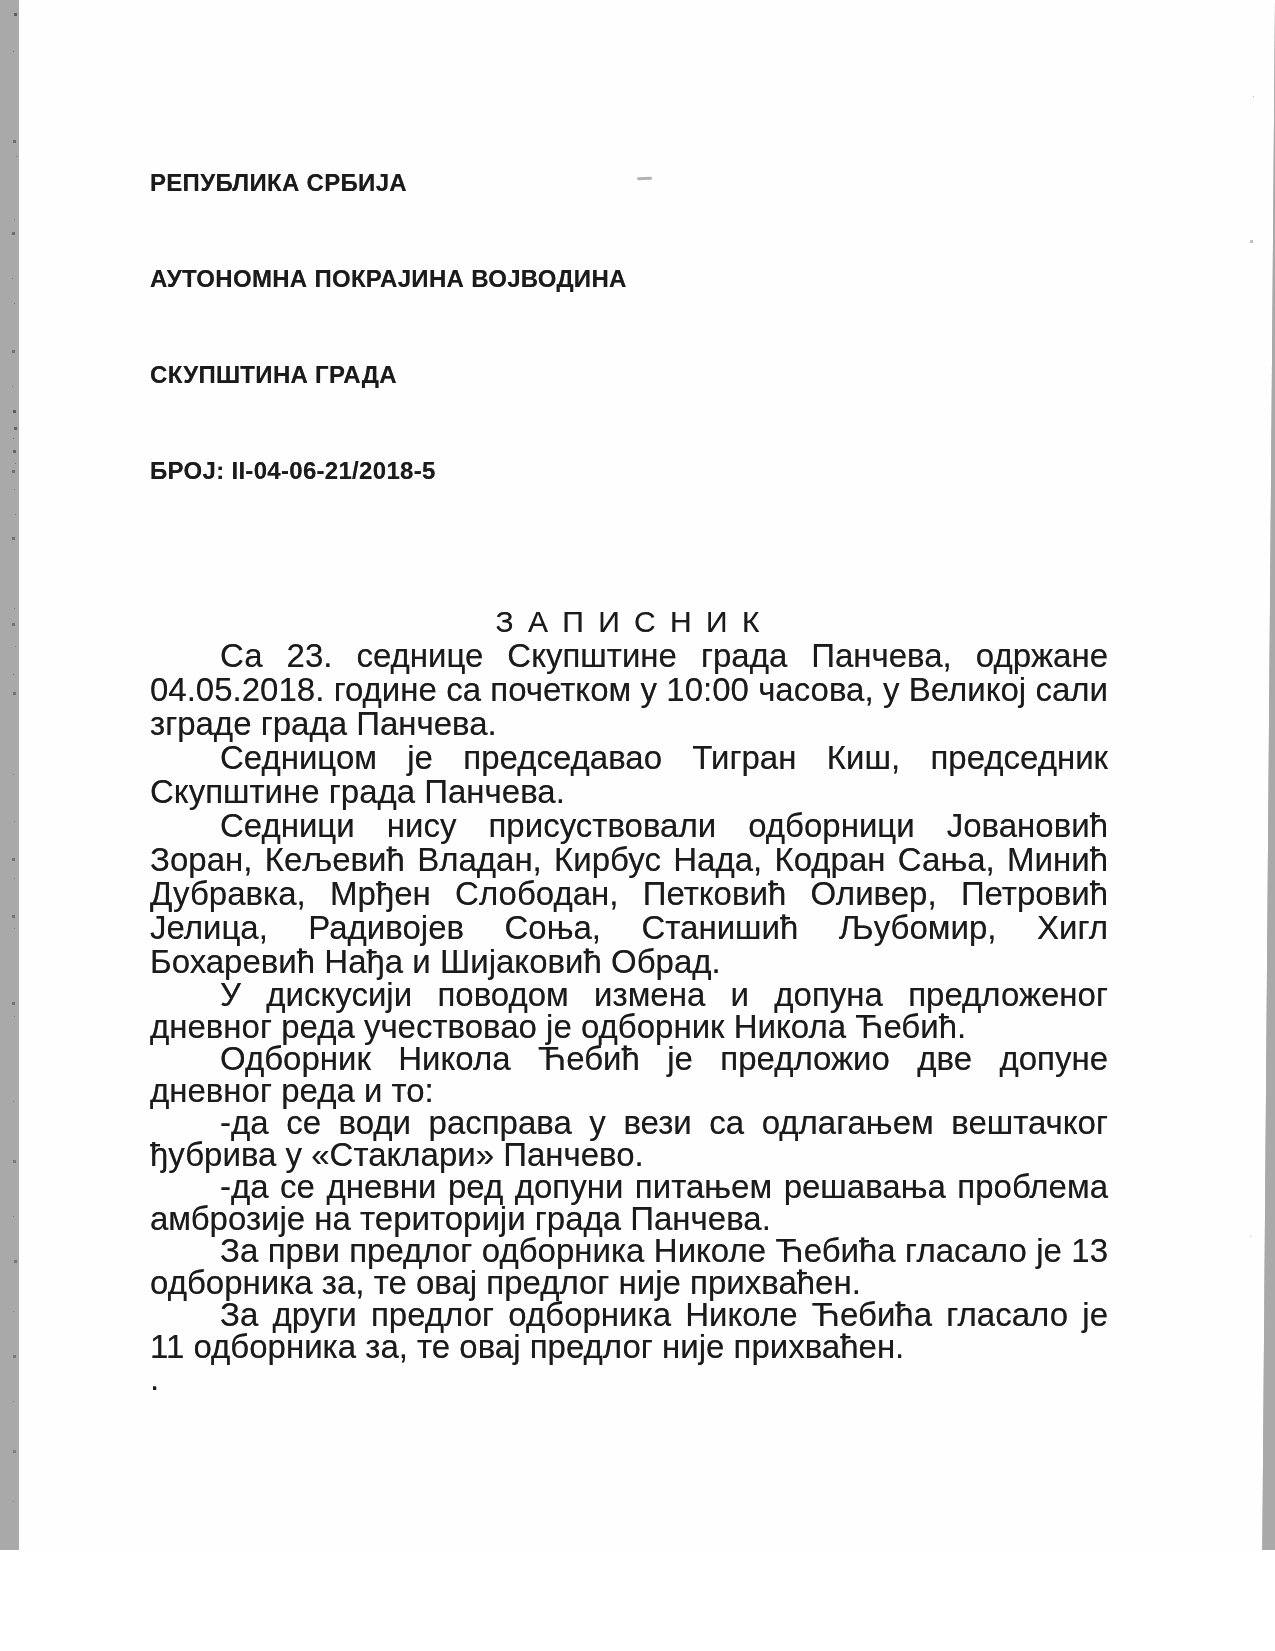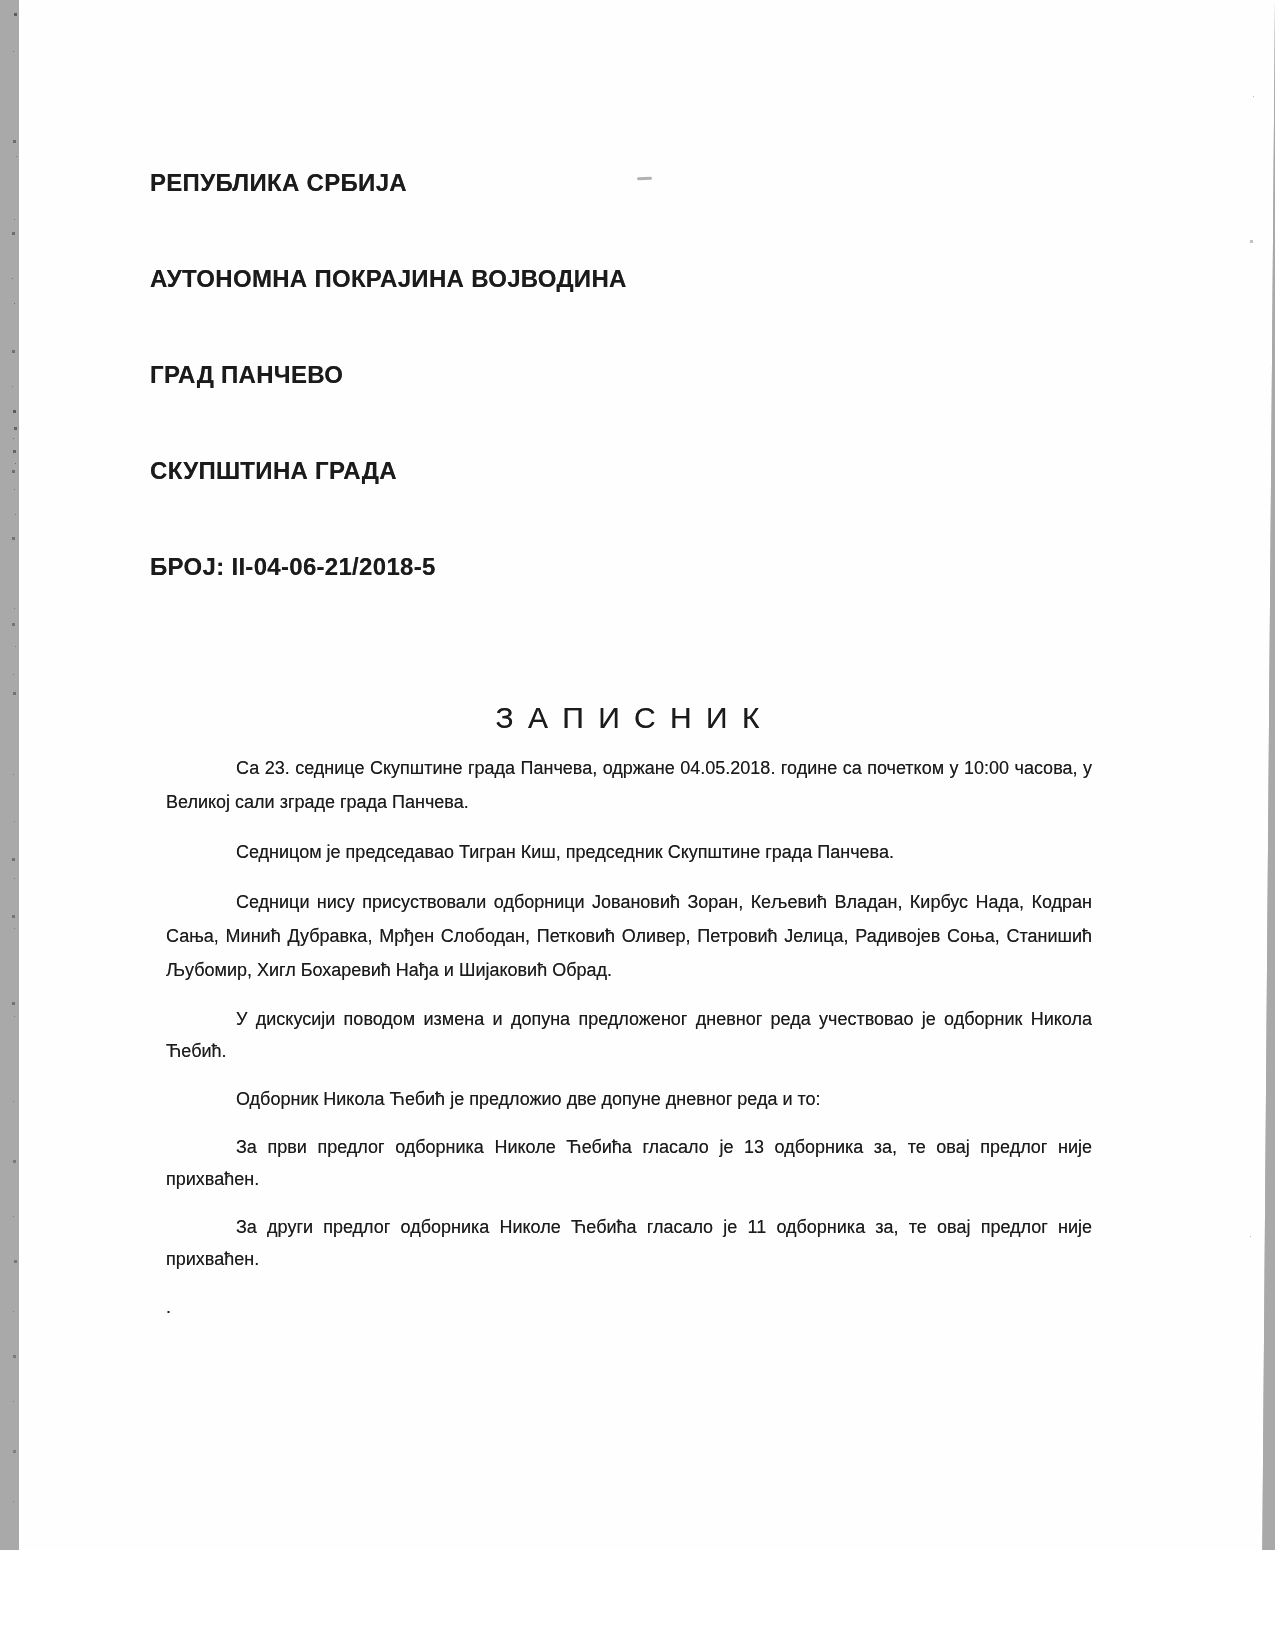--- a/index.html
+++ b/index.html
@@ -52,54 +52,55 @@
   
   .content{
     position:absolute;left:150px;top:103px;width:958px;
     text-shadow:0 0 0.45px rgba(10,10,10,.6);
   }
   .letterhead{font-weight:bold;font-size:24px;line-height:32px;letter-spacing:.3px;white-space:pre;}
   .doc-title{
     margin-top:54px;text-align:center;font-size:30px;line-height:34px;
     letter-spacing:3px;white-space:pre;font-weight:500;
   }
-  .body-text p{margin:16px;font-size:18px;text-align:justify;line-height:34px;}
+  .body-text p{margin:0;font-size:33px;text-align:justify;line-height:34px;}
   .body-text p.lh32{line-height:32px;}
   .ind{text-indent:70px;}
   .mt50{margin-top:50px;} .mt24{margin-top:24px;} .mt6{margin-top:6px;}
   .lone-dot{text-align:left;line-height:32px;}
 </style>
 </head>
 <body>
 
 <div class="page">
 
   <div class="scan-strip-left"></div>
   <div class="scan-strip-right"></div>
   <div class="speck-field"></div>
   <div class="artifact-dash"></div>
 
   <div class="content">
 
     <div class="letterhead">
       <div>РЕПУБЛИКА СРБИЈА</div>
       <div>АУТОНОМНА ПОКРАЈИНА ВОЈВОДИНА</div>
-      <div>ГРАД ПАНЧЕВО</div>
       <div>СКУПШТИНА ГРАДА</div>
       <div>БРОЈ: II-04-06-21/2018-5</div>
     </div>
 
     <div class="doc-title">З А П И С Н И К</div>
 
     <div class="body-text">
       <p class="ind mt50">Са 23. седнице Скупштине града Панчева, одржане 04.05.2018. године са почетком у 10:00 часова, у Великој сали зграде града Панчева.</p>
       <p class="ind">Седницом је председавао Тигран Киш, председник Скупштине града Панчева.</p>
       <p class="ind">Седници нису присуствовали одборници Јовановић Зоран, Кељевић Владан, Кирбус Нада, Кодран Сања, Минић Дубравка, Мрђен Слободан, Петковић Оливер, Петровић Јелица, Радивојев Соња, Станишић Љубомир, Хигл Бохаревић Нађа и Шијаковић Обрад.</p>
       <p class="ind lh32 mt24">У дискусији поводом измена и допуна предложеног дневног реда учествовао је одборник Никола Ћебић.</p>
       <p class="ind lh32 mt24">Одборник Никола Ћебић је предложио две допуне дневног реда и то:</p>
+      <p class="ind lh32 mt24">-да се води расправа у вези са одлагањем вештачког ђубрива у «Стаклари» Панчево.</p>
+      <p class="ind lh32">-да се дневни ред допуни питањем решавања проблема амброзије на територији града Панчева.</p>
       <p class="ind lh32 mt24">За први предлог одборника Николе Ћебића гласало је 13 одборника за, те овај предлог није прихваћен.</p>
       <p class="ind lh32">За други предлог одборника Николе Ћебића гласало је 11 одборника за, те овај предлог није прихваћен.</p>
       <p class="lh32 lone-dot">.</p>
 
     </div>
 
   </div>
 </div>
 
 </body></html>

